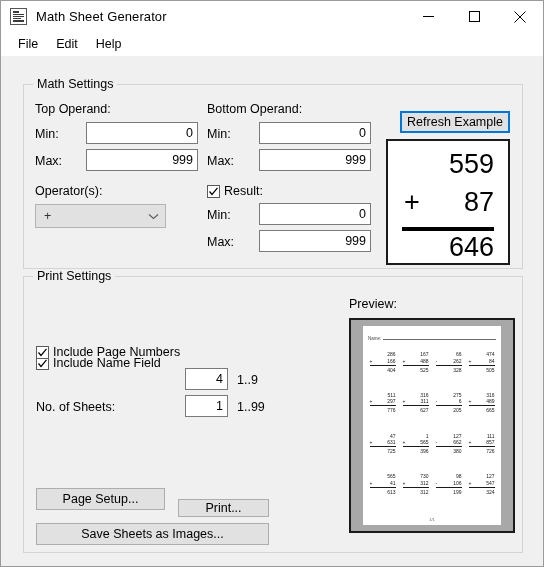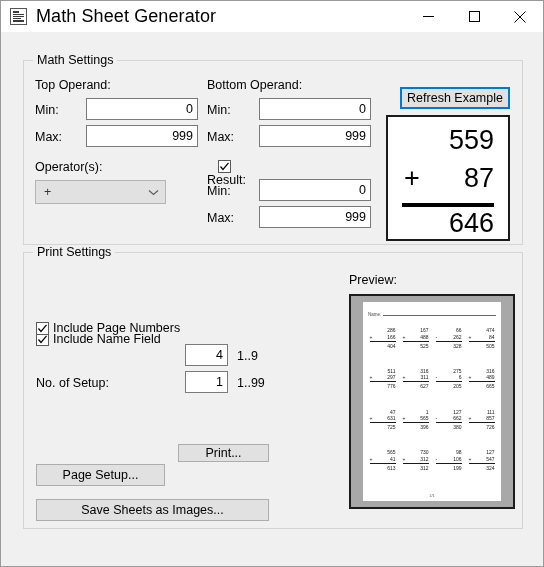--- a/index.html
+++ b/index.html
@@ -50,21 +50,21 @@
     position: absolute;
     display: block;
     background: #3a3a3a;
   }
   .app-icon i.r1 { left: 2px; top: 2px;  width: 6px; height: 2px; }
   .app-icon i.r2 { left: 2px; top: 5px;  width: 11px; height: 1px; }
   .app-icon i.r3 { left: 2px; top: 7px;  width: 11px; height: 1px; }
   .app-icon i.r4 { left: 2px; top: 9px;  width: 8px;  height: 1px; }
   .app-icon i.r5 { left: 2px; top: 11px; width: 11px; height: 2px; }
   .title-text {
-    font-size: 18px;
+    font-size: 13px;
     color: #000;
     letter-spacing: 0.1px;
     white-space: nowrap;
   }
   .win-buttons {
     position: absolute;
     right: 0;
     top: 0;
     height: 31px;
     display: flex;
@@ -350,20 +350,25 @@
           </svg>
       </div>
       <div class="win-btn">
         <svg width="12" height="12" viewBox="0 0 12 12">
             <path d="M0.5 0.5 L11.5 11.5 M11.5 0.5 L0.5 11.5" stroke="#000" stroke-width="1"></path>
           </svg>
       </div>
     </div>
   </div>
 
+  <div class="menubar">
+    <div class="menu-item">File</div>
+    <div class="menu-item">Edit</div>
+    <div class="menu-item">Help</div>
+  </div>
 
   <div class="client">
 
     <div class="groupbox" style="left:22px; top:28px; width:500px; height:185px;">
       <div class="group-title">Math Settings</div>
     </div>
 
     <div class="lbl" style="left:34px; top:46px;">Top Operand:</div>
     <div class="lbl" style="left:34px; top:71px;">Min:</div>
     <div class="tbox" style="left:85px; top:66px; width:112px;">0</div>
@@ -379,21 +384,21 @@
           </svg>
       </span>
     </div>
 
     <div class="lbl" style="left:206px; top:46px;text-align:right;">Bottom Operand:</div>
     <div class="lbl" style="left:206px; top:71px;">Min:</div>
     <div class="tbox" style="left:258px; top:66px; width:112px;">0</div>
     <div class="lbl" style="left:206px; top:98px;">Max:</div>
     <div class="tbox" style="left:258px; top:93px; width:112px;">999</div>
 
-    <div class="cb" style="left:206px; top:128px;flex-direction:column;">
+    <div class="cb" style="left:206px; top:128px;">
       <span class="cb-box">
         <svg width="11" height="11" viewBox="0 0 11 11">
             <path d="M1.5 5.5 L4 8.5 L9.5 1.8" fill="none" stroke="#000" stroke-width="1.2"></path>
           </svg>
       </span>
       <span class="cb-label">Result:</span>
     </div>
     <div class="lbl" style="left:206px; top:152px;">Min:</div>
     <div class="tbox" style="left:258px; top:147px; width:112px;">0</div>
     <div class="lbl" style="left:206px; top:179px;">Max:</div>
@@ -427,27 +432,27 @@
         <svg width="11" height="11" viewBox="0 0 11 11">
             <path d="M1.5 5.5 L4 8.5 L9.5 1.8" fill="none" stroke="#000" stroke-width="1.2"></path>
           </svg>
       </span>
       <span class="cb-label">Include Page Numbers</span>
     </div>
 
     <div class="tbox" style="left:184px; top:312px; width:43px;">4</div>
     <div class="lbl" style="left:236px; top:317px;">1..9</div>
 
-    <div class="lbl" style="left:35px; top:344px;">No. of Setup:</div>
+    <div class="lbl" style="left:35px; top:344px;">No. of Sheets:</div>
     <div class="tbox" style="left:184px; top:339px; width:43px;">1</div>
     <div class="lbl" style="left:236px; top:344px;">1..99</div>
 
 
     <div class="btn" style="left:35px; top:432px; width:129px; height:22px;">Page Setup...</div>
-    <div class="btn" style="left:177px; top:412px; width:91px; height:18px;text-align:right;">Print...</div>
+    <div class="btn" style="left:177px; top:443px; width:91px; height:18px;text-align:right;">Print...</div>
     <div class="btn" style="left:35px; top:467px; width:233px; height:22px;">Save Sheets as Images...</div>
 
     <div class="lbl" style="left:348px; top:241px;">Preview:</div>
     <div class="preview-frame" style="left:348px; top:262px; width:166px; height:215px;">
       <div class="preview-page">
         <div class="pv-name">
           <span>Name:</span>
             <i></i>
         </div>
         <div class="pv-grid" id="pv-grid">

